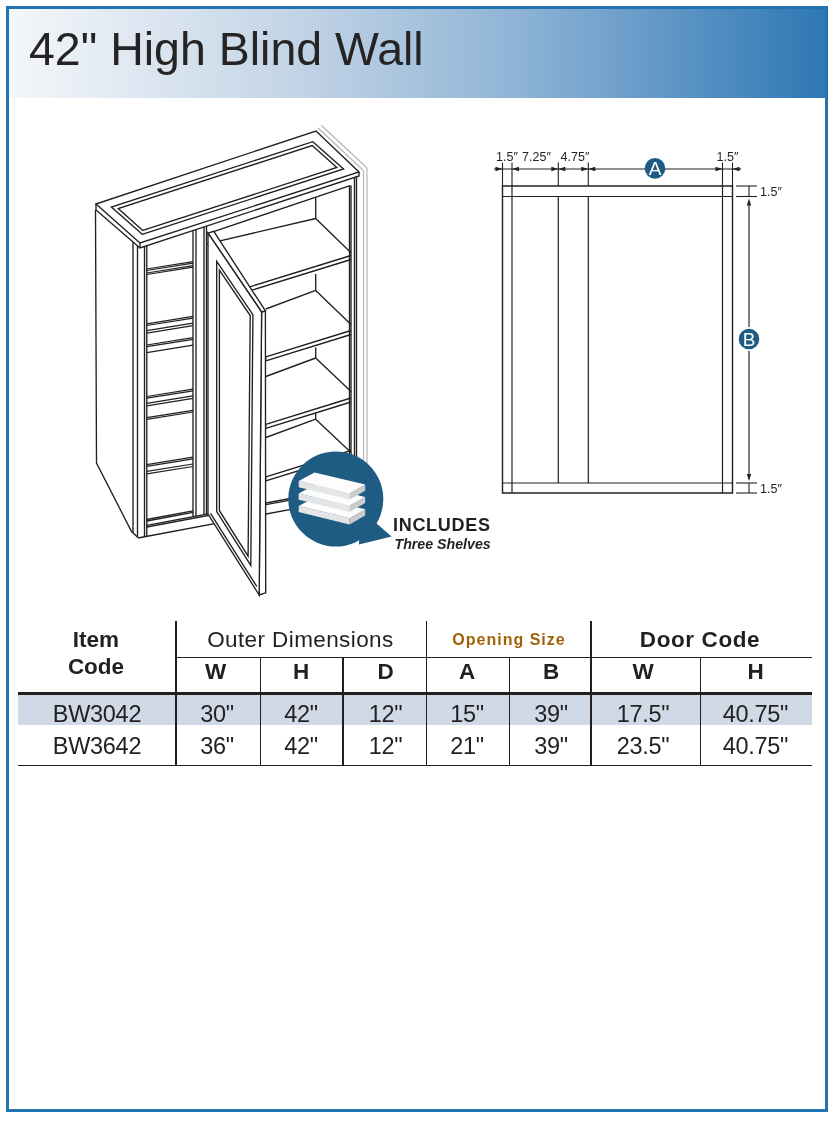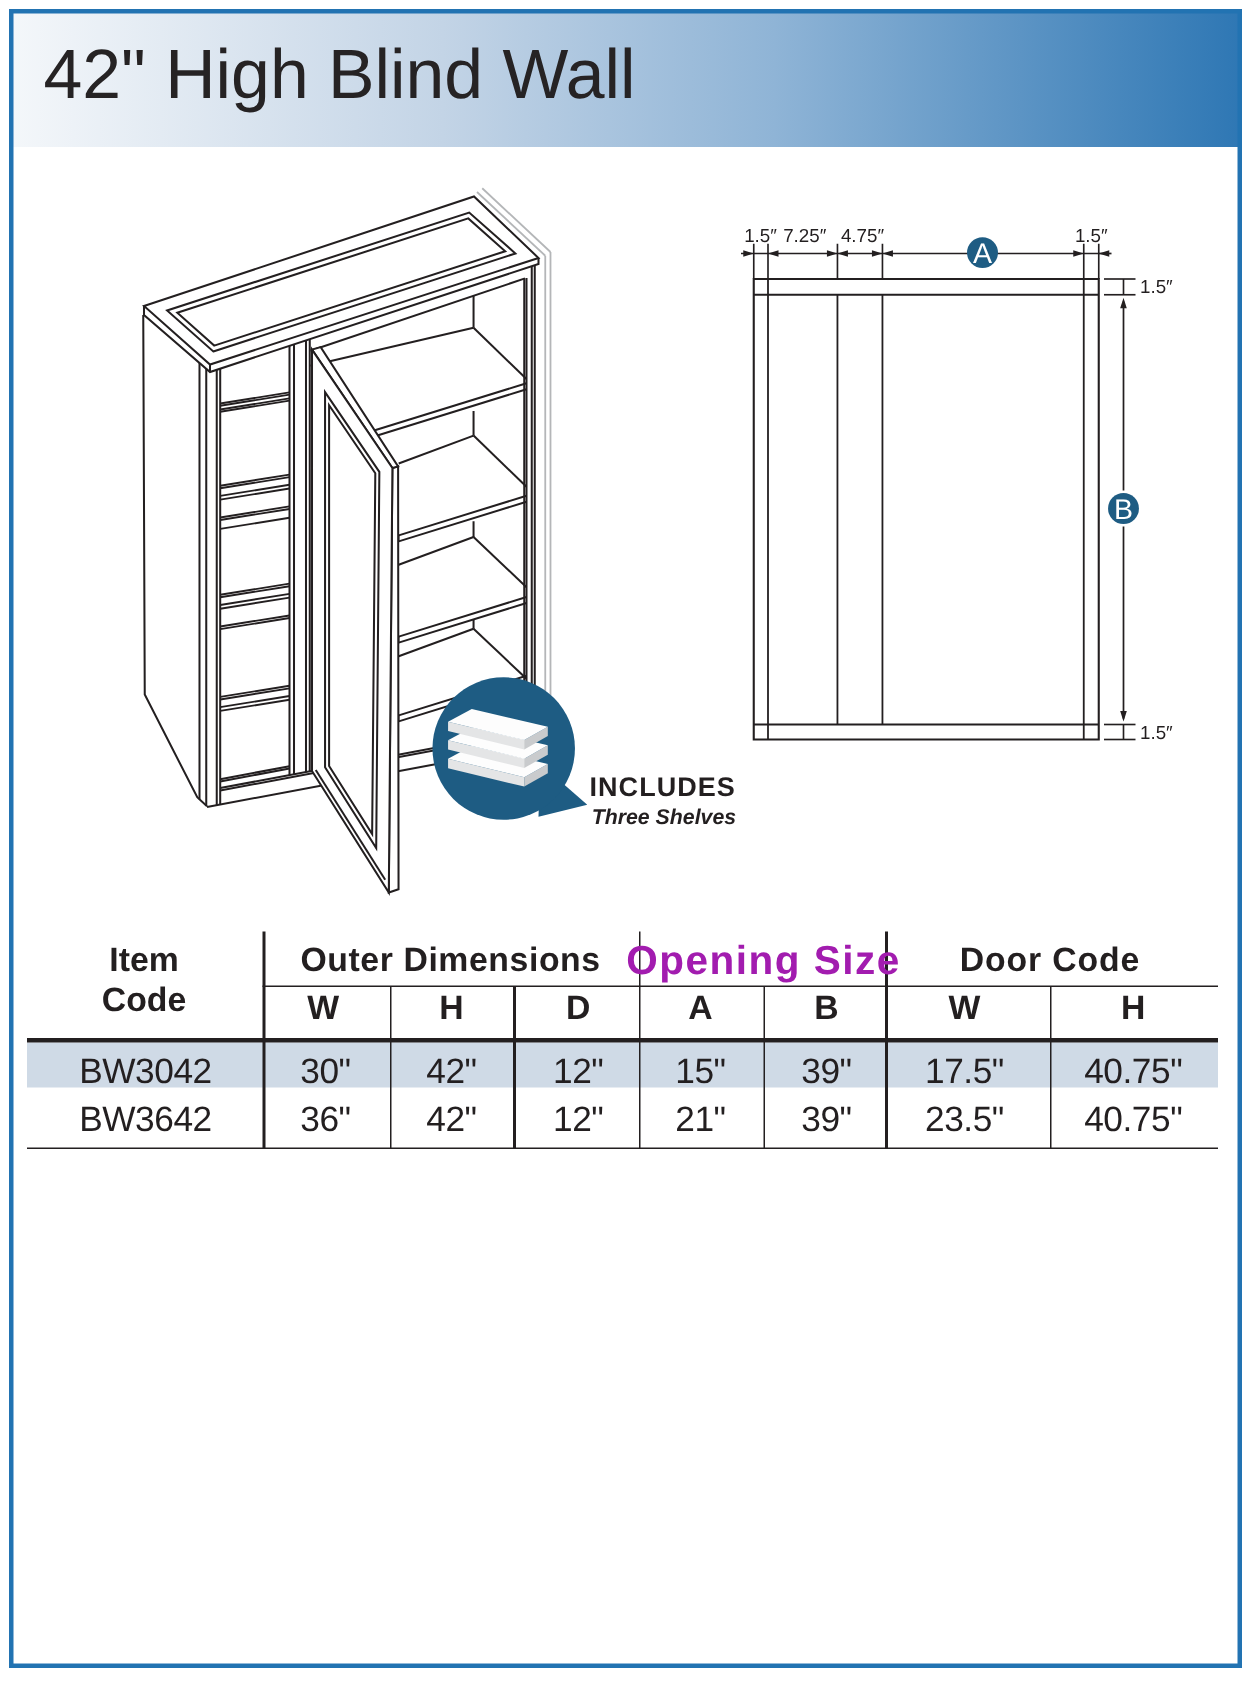--- a/index.html
+++ b/index.html
@@ -154,22 +154,22 @@
 <div style="position:absolute;left:18px;top:764.6px;width:794px;height:1.4px;background:#231f20"></div>
 <div style="position:absolute;left:175.3px;top:620.5px;width:1.4px;height:145.5px;background:#231f20"></div>
 <div style="position:absolute;left:426px;top:620.5px;width:1.4px;height:145.5px;background:#231f20"></div>
 <div style="position:absolute;left:590.4px;top:620.5px;width:1.4px;height:145.5px;background:#231f20"></div>
 <div style="position:absolute;left:259.5px;top:657.9px;width:1.4px;height:108.10000000000002px;background:#231f20"></div>
 <div style="position:absolute;left:342.4px;top:657.9px;width:1.4px;height:108.10000000000002px;background:#231f20"></div>
 <div style="position:absolute;left:508.7px;top:657.9px;width:1.4px;height:108.10000000000002px;background:#231f20"></div>
 <div style="position:absolute;left:699.7px;top:657.9px;width:1.4px;height:108.10000000000002px;background:#231f20"></div>
 <div style="position:absolute;left:-24.0px;top:623.5px;width:240px;text-align:center;font-size:22.5px;font-weight:bold;color:#231f20;line-height:32.4px;height:32.4px;display:flex;align-items:center;justify-content:center;white-space:nowrap;letter-spacing:0">Item</div>
 <div style="position:absolute;left:-24.0px;top:651.4px;width:240px;text-align:center;font-size:22.5px;font-weight:bold;color:#231f20;line-height:32.4px;height:32.4px;display:flex;align-items:center;justify-content:center;white-space:nowrap;letter-spacing:0">Code</div>
-<div style="position:absolute;left:180.39999999999998px;top:623.5px;width:240px;text-align:center;font-size:22.5px;font-weight:bold;color:#231f20;line-height:32.4px;height:32.4px;display:flex;align-items:center;justify-content:center;white-space:nowrap;letter-spacing:0.4px">Outer Dimensions</div>
-<div style="position:absolute;left:389.0px;top:623.5px;width:240px;text-align:left;font-size:27px;font-weight:bold;color:#a21caf;line-height:32.4px;height:32.4px;display:flex;align-items:center;justify-content:center;white-space:nowrap;letter-spacing:1px">Opening Size</div>
+<div style="position:absolute;left:180.39999999999998px;top:623.5px;width:240px;text-align:center;font-size:22.5px;font-weight:normal;color:#231f20;line-height:32.4px;height:32.4px;display:flex;align-items:center;justify-content:center;white-space:nowrap;letter-spacing:0.4px">Outer Dimensions</div>
+<div style="position:absolute;left:389.0px;top:623.5px;width:240px;text-align:left;font-size:16px;font-weight:bold;color:#a16207;line-height:32.4px;height:32.4px;display:flex;align-items:center;justify-content:center;white-space:nowrap;letter-spacing:1px">Opening Size</div>
 <div style="position:absolute;left:580.0px;top:623.5px;width:240px;text-align:center;font-size:22.5px;font-weight:bold;color:#231f20;line-height:32.4px;height:32.4px;display:flex;align-items:center;justify-content:center;white-space:nowrap;letter-spacing:0.6px">Door Code</div>
 <div style="position:absolute;left:95.5px;top:655.5999999999999px;width:240px;text-align:center;font-size:22.5px;font-weight:bold;color:#231f20;line-height:32.4px;height:32.4px;display:flex;align-items:center;justify-content:center;white-space:nowrap;letter-spacing:0">W</div>
 <div style="position:absolute;left:181.0px;top:655.5999999999999px;width:240px;text-align:center;font-size:22.5px;font-weight:bold;color:#231f20;line-height:32.4px;height:32.4px;display:flex;align-items:center;justify-content:center;white-space:nowrap;letter-spacing:0">H</div>
 <div style="position:absolute;left:265.5px;top:655.5999999999999px;width:240px;text-align:center;font-size:22.5px;font-weight:bold;color:#231f20;line-height:32.4px;height:32.4px;display:flex;align-items:center;justify-content:center;white-space:nowrap;letter-spacing:0">D</div>
 <div style="position:absolute;left:347.0px;top:655.5999999999999px;width:240px;text-align:center;font-size:22.5px;font-weight:bold;color:#231f20;line-height:32.4px;height:32.4px;display:flex;align-items:center;justify-content:center;white-space:nowrap;letter-spacing:0">A</div>
 <div style="position:absolute;left:431.0px;top:655.5999999999999px;width:240px;text-align:center;font-size:22.5px;font-weight:bold;color:#231f20;line-height:32.4px;height:32.4px;display:flex;align-items:center;justify-content:center;white-space:nowrap;letter-spacing:0">B</div>
 <div style="position:absolute;left:523.0px;top:655.5999999999999px;width:240px;text-align:center;font-size:22.5px;font-weight:bold;color:#231f20;line-height:32.4px;height:32.4px;display:flex;align-items:center;justify-content:center;white-space:nowrap;letter-spacing:0">W</div>
 <div style="position:absolute;left:635.5px;top:655.5999999999999px;width:240px;text-align:center;font-size:22.5px;font-weight:bold;color:#231f20;line-height:32.4px;height:32.4px;display:flex;align-items:center;justify-content:center;white-space:nowrap;letter-spacing:0">H</div>
 <div style="position:absolute;left:-23.0px;top:698.08px;width:240px;text-align:center;font-size:23.5px;font-weight:normal;color:#231f20;line-height:33.839999999999996px;height:33.839999999999996px;display:flex;align-items:center;justify-content:center;white-space:nowrap;letter-spacing:-0.3px">BW3042</div>
 <div style="position:absolute;left:97.0px;top:698.08px;width:240px;text-align:center;font-size:23.5px;font-weight:normal;color:#231f20;line-height:33.839999999999996px;height:33.839999999999996px;display:flex;align-items:center;justify-content:center;white-space:nowrap;letter-spacing:-0.3px">30"</div>

